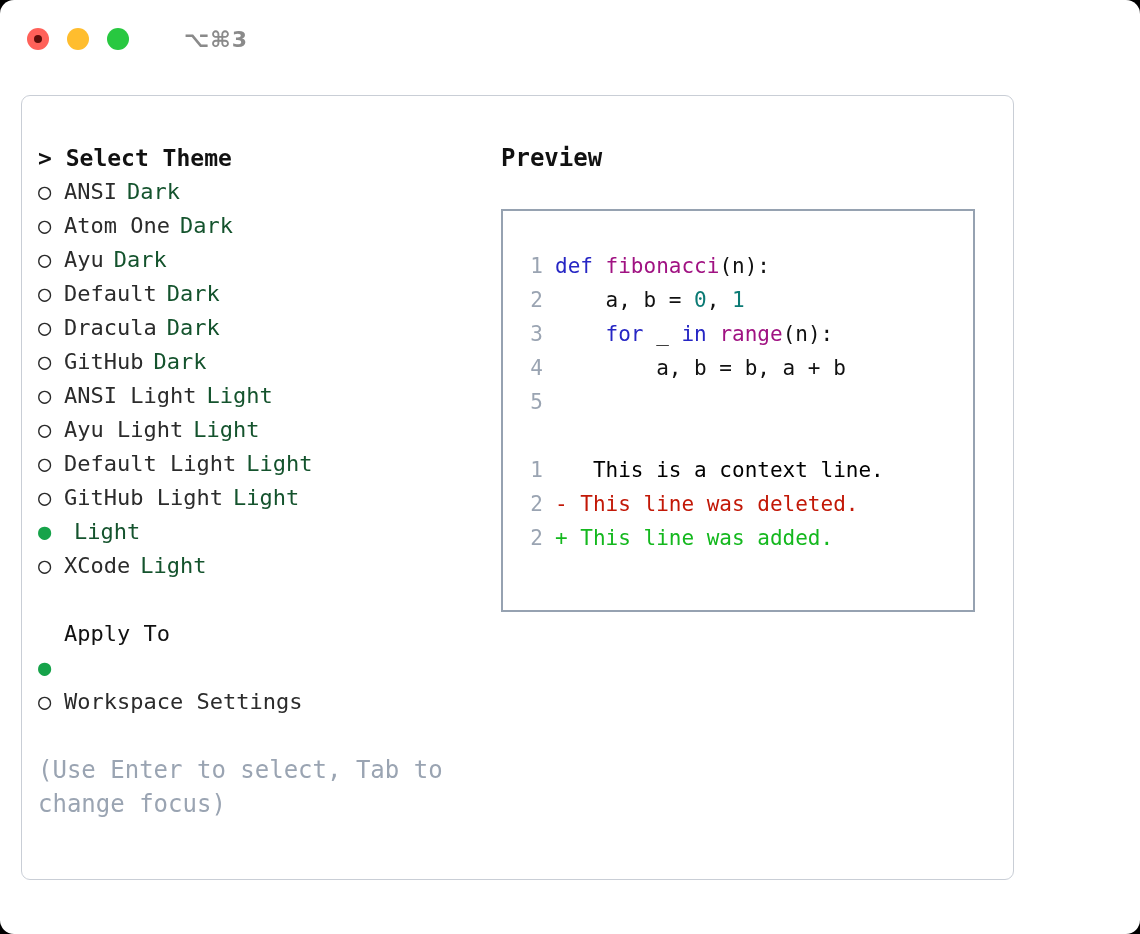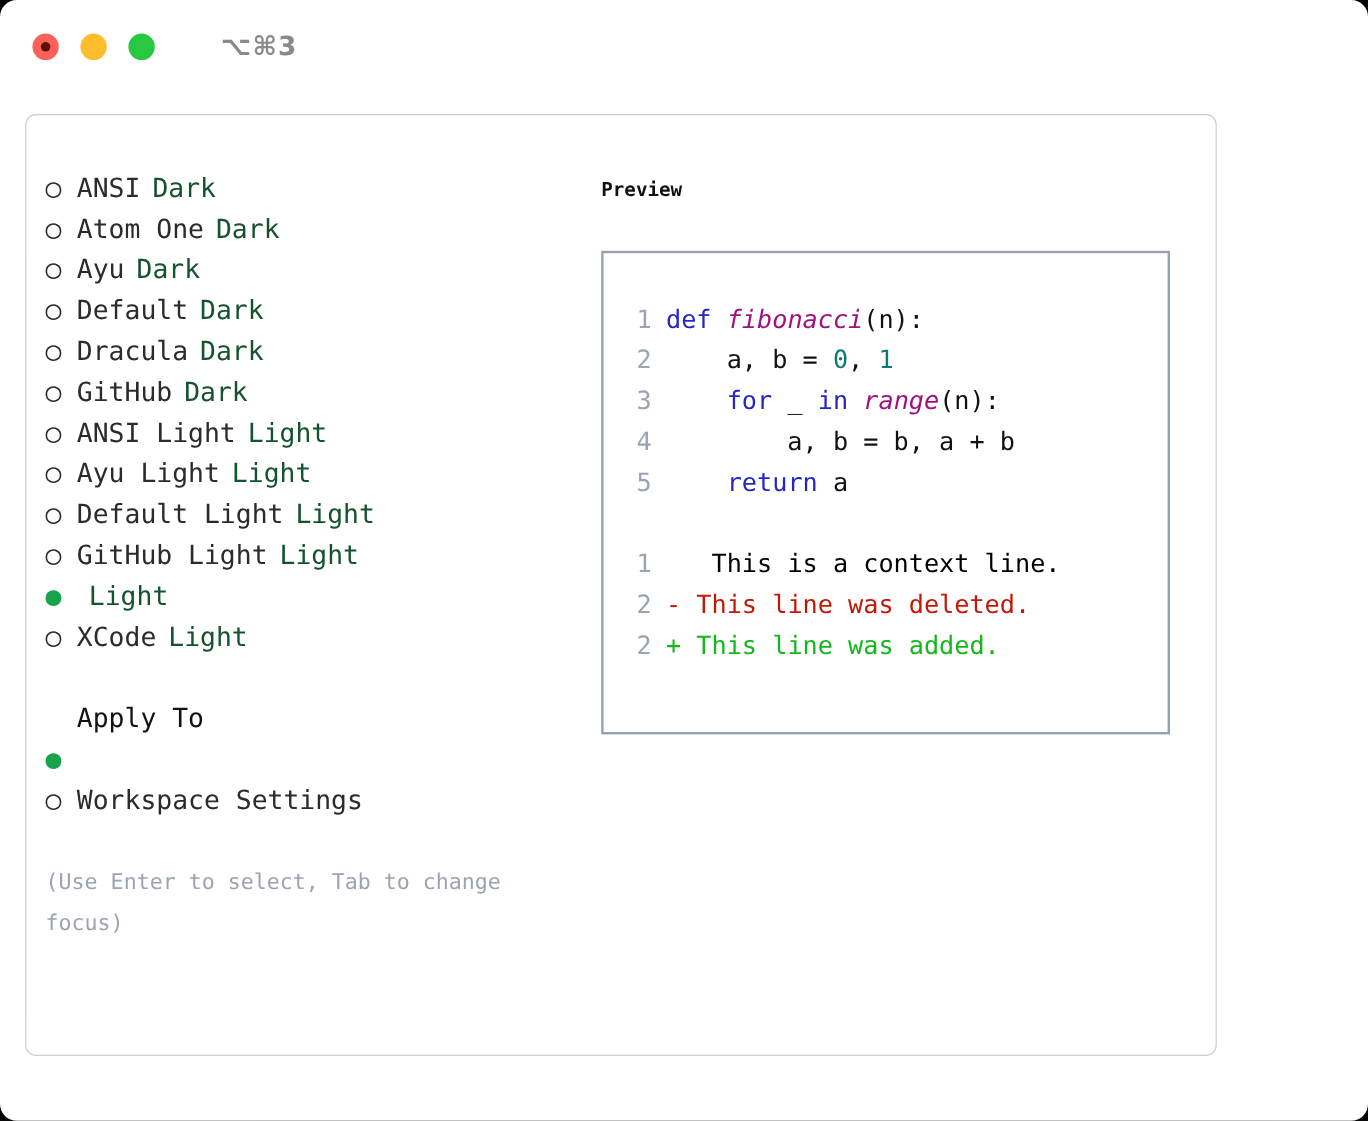--- a/index.html
+++ b/index.html
@@ -127,36 +127,36 @@
   .group-head {
     font-size: 22px;
     line-height: 34px;
     color: #111111;
     white-space: pre;
     display: flex;
   }
   .spacer-row { height: 34px; }
   .hint {
     margin-top: 34px;
-    font-size: 18px;
+    font-size: 24px;
     line-height: 34px;
     color: #9aa4b2;
     width: 405px;
     word-spacing: 0px;
   }
 
   
   .right-col {
     position: absolute;
     left: 479px;
     top: 45px;
     width: 480px;
   }
   .preview-title {
-    font-size: 16px;
+    font-size: 24px;
     font-weight: bold;
     color: #111111;
     line-height: 34px;
     white-space: pre;
   }
   .preview-box {
     margin-top: 34px;
     width: 474px;
     height: 403px;
     border: 2px solid #96a2b1;
@@ -174,21 +174,21 @@
     display: inline-block;
     width: 28px;
     flex: 0 0 28px;
     text-align: right;
     color: #9aa4b2;
     margin-right: 12px;
   }
   .code-text { white-space: pre; }
 
   .tok-kw    { color: #2626c4; margin-top: 16px; }
-  .tok-fn    { color: #a01282; font-style: italic; }
+  .tok-fn    { color: #a01282; }
   .tok-num   { color: #0b7a74; }
   .tok-plain { color: #111111; }
   .tok-ctx   { color: #000000; }
   .tok-del   { color: #c21807; }
   .tok-add   { color: #14b81e; }
 
   .blank-line { height: 34px; }
 </style>
 </head>
 <body>
@@ -201,20 +201,21 @@
       <span class="dot yellow"></span>
       <span class="dot green"></span>
     </div>
     <div class="shortcut">⌥⌘3</div>
   </div>
 
   <div class="panel">
     <div class="panel-inner">
 
       <div class="left-col">
+        <div class="section-title">&gt; Select Theme</div>
 
         <div id="theme-list">
             <div class="opt-row"><span class="marker empty">○</span><span class="opt-name">ANSI</span><span class="opt-kind">Dark</span></div>
             <div class="opt-row"><span class="marker empty">○</span><span class="opt-name">Atom One</span><span class="opt-kind">Dark</span></div>
             <div class="opt-row"><span class="marker empty">○</span><span class="opt-name">Ayu</span><span class="opt-kind">Dark</span></div>
             <div class="opt-row"><span class="marker empty">○</span><span class="opt-name">Default</span><span class="opt-kind">Dark</span></div>
             <div class="opt-row"><span class="marker empty">○</span><span class="opt-name">Dracula</span><span class="opt-kind">Dark</span></div>
             <div class="opt-row"><span class="marker empty">○</span><span class="opt-name">GitHub</span><span class="opt-kind">Dark</span></div>
             <div class="opt-row"><span class="marker empty">○</span><span class="opt-name">ANSI Light</span><span class="opt-kind">Light</span></div>
             <div class="opt-row"><span class="marker empty">○</span><span class="opt-name">Ayu Light</span><span class="opt-kind">Light</span></div>
@@ -241,21 +242,21 @@
 
       <div class="right-col">
         <div class="preview-title">Preview</div>
 
         <div class="preview-box">
           <div id="code-block">
               <div class="code-line"><span class="lineno">1</span><span class="code-text"><span class="tok-kw">def </span><span class="tok-fn">fibonacci</span><span class="tok-plain">(n):</span></span></div>
               <div class="code-line"><span class="lineno">2</span><span class="code-text"><span class="tok-plain">    a, b = </span><span class="tok-num">0</span><span class="tok-plain">, </span><span class="tok-num">1</span></span></div>
               <div class="code-line"><span class="lineno">3</span><span class="code-text"><span class="tok-plain">    </span><span class="tok-kw">for</span><span class="tok-plain"> _ </span><span class="tok-kw">in</span><span class="tok-plain"> </span><span class="tok-fn">range</span><span class="tok-plain">(n):</span></span></div>
               <div class="code-line"><span class="lineno">4</span><span class="code-text"><span class="tok-plain">        a, b = b, a + b</span></span></div>
-              <div class="code-line"><span class="lineno">5</span><span class="code-text"><span class="tok-plain">    </span><span class="tok-kw">return</span><span class="tok-plain"> a</span></span></div>
+              <div class="code-line"><span class="lineno">5</span></div>
             </div>
           <div class="blank-line"></div>
           <div id="diff-block">
               <div class="code-line"><span class="lineno">1</span><span class="tok-ctx"> </span><span class="tok-ctx code-text">  This is a context line.</span></div>
               <div class="code-line"><span class="lineno">2</span><span class="tok-del">-</span><span class="tok-del code-text"> This line was deleted.</span></div>
               <div class="code-line"><span class="lineno">2</span><span class="tok-add">+</span><span class="tok-add code-text"> This line was added.</span></div>
             </div>
         </div>
       </div>
 

